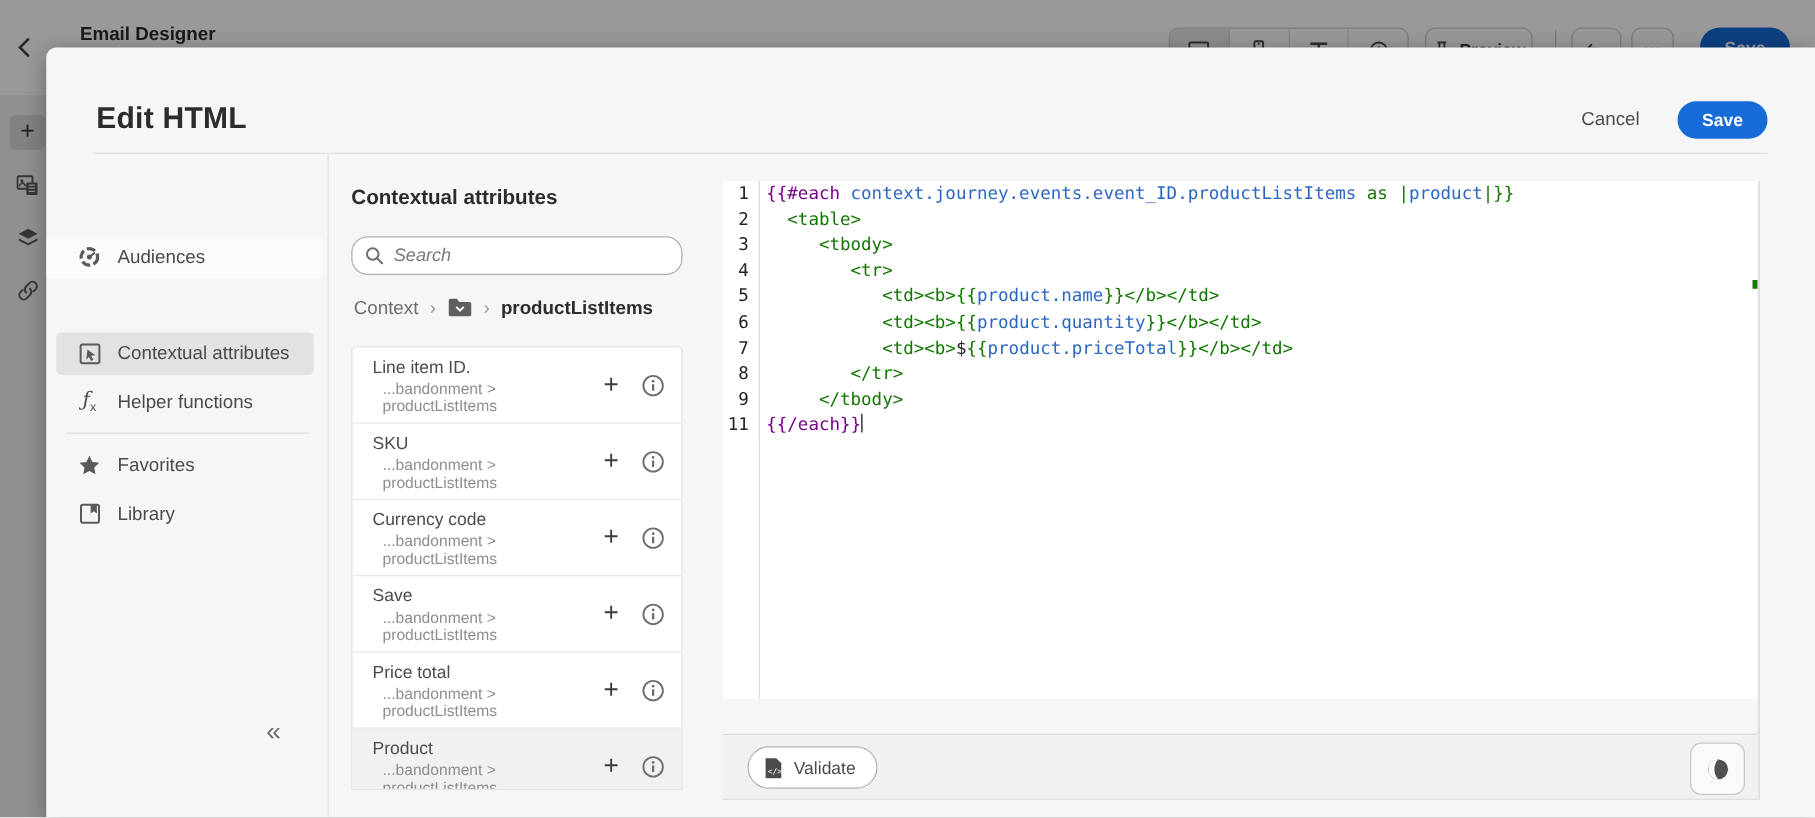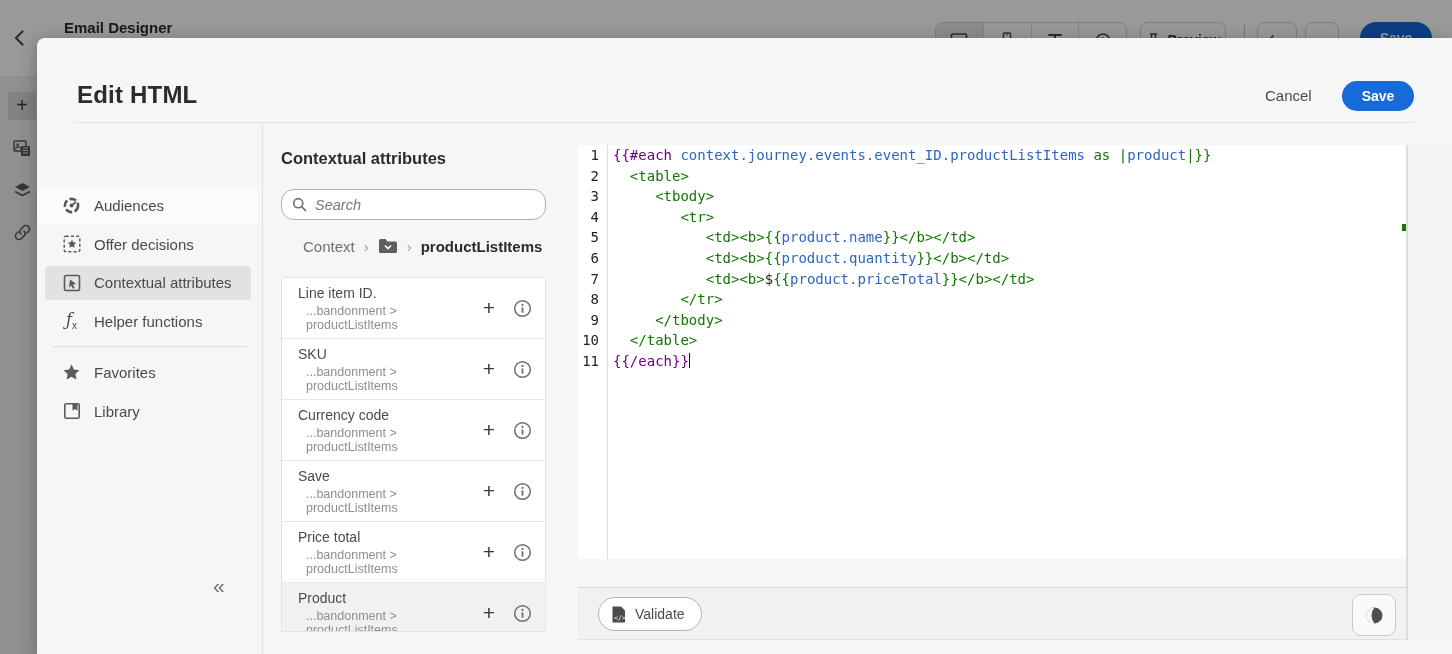--- a/index.html
+++ b/index.html
@@ -43,21 +43,21 @@
   .collapse { position:absolute; left:176px; top:536px; font-size:21px; color:#6e6e6e; letter-spacing:-2px; }
   .nav-vline { position:absolute; left:225px; top:85px; width:1px; bottom:0; background:#e1e1e1; }
 
   
   #attrs { position:absolute; left:226px; top:85px; width:300px; bottom:0; }
   .attrs-title { position:absolute; left:18px; top:26px; font-size:16.5px; font-weight:700; color:#2c2c2c; }
   .search-box { position:absolute; left:18px; top:66px; width:265px; height:31px; background:#fff; border:1px solid #b1b1b1; border-radius:13px; display:flex; align-items:center; padding:0 10px; gap:8px; }
   .search-box svg { color:#6e6e6e; flex:0 0 15px; }
   .search-box input { border:none; outline:none; width:100%; font-size:14.5px; font-style:italic; color:#4b4b4b; background:transparent; font-family:"Liberation Sans",sans-serif; }
   .search-box input::placeholder { color:#7a7a7a; font-style:italic; }
-  .crumb { position:absolute; left:20px; top:112px; height:22px; display:flex; align-items:center; gap:9px; font-size:15px; color:#6e6e6e;margin-left:20px; }
+  .crumb { position:absolute; left:20px; top:112px; height:22px; display:flex; align-items:center; gap:9px; font-size:15px; color:#6e6e6e; }
   .crumb .sep { color:#9a9a9a; font-size:15px; }
   .crumb .leaf { color:#2c2c2c; font-weight:700; }
   .attr-list { position:absolute; left:18px; top:154px; width:265px; height:355px; background:#fff; border:1px solid #e3e3e3; border-radius:4px 4px 0 0; overflow:hidden; }
   .attr-row { height:61px; border-bottom:1px solid #e8e8e8; display:flex; align-items:center; padding:0 12px 0 16px; }
   .attr-row.hov { background:#f1f1f1; }
   .attr-txt { flex:1; min-width:0; }
   .attr-name { font-size:14px; color:#4b4b4b; margin-bottom:3px; }
   .attr-path { font-size:12.5px; color:#8e8e8e; padding-left:8px; }
   .attr-plus { width:26px; font-size:21px; font-weight:400; color:#3b3b3b; text-align:center; }
   .attr-info { width:22px; margin-left:9px; color:#6e6e6e; display:flex; justify-content:center; }
@@ -171,29 +171,20 @@
       <div class="nav-item hov" style="top: 65.5px;">
         <span class="nav-ic">
           <svg width="19" height="19" viewBox="0 0 19 19">
             <circle cx="9.5" cy="9.5" r="6.6" fill="none" stroke="currentColor" stroke-width="2.6" stroke-dasharray="7 2.6"></circle>
             <circle cx="9.5" cy="9.5" r="2" fill="currentColor"></circle>
             <path d="M9.5 9.5 14 6" stroke="currentColor" stroke-width="1.6"></path>
           </svg>
         </span>
         <span>Audiences</span>
       </div>
-      <div class="nav-item " style="top: 104px;">
-        <span class="nav-ic">
-          <svg width="18" height="18" viewBox="0 0 18 18">
-            <rect x="1.2" y="1.2" width="15.6" height="15.6" rx="1.5" fill="none" stroke="currentColor" stroke-width="1.5" stroke-dasharray="3 2.2"></rect>
-            <path d="M9 4.6l1.3 2.7 3 .4-2.2 2.1.5 3L9 11.4l-2.6 1.4.5-3-2.2-2.1 3-.4z" fill="currentColor"></path>
-          </svg>
-        </span>
-        <span>Offer decisions</span>
-      </div>
       <div class="nav-item sel" style="top: 142.5px;">
         <span class="nav-ic">
           <svg width="18" height="18" viewBox="0 0 18 18">
             <rect x="1.5" y="1.5" width="15" height="15" rx="1.5" fill="none" stroke="currentColor" stroke-width="1.6"></rect>
             <path d="M7 5.5l6.2 4.6-3.4.5 1.9 3.2-1.7 1-1.9-3.2L6 13.8z" fill="currentColor"></path>
           </svg>
         </span>
         <span>Contextual attributes</span>
       </div>
       <div class="nav-item " style="top: 181px;">
@@ -340,21 +331,20 @@
     <div id="codelines">
         <div class="code-line"><span class="ln">1</span><span class="cl"><span class="c-p">{{#each </span><span class="c-b">context.journey.events.event_ID.productListItems</span><span class="c-g"> as </span><span class="c-g">|</span><span class="c-b">product</span><span class="c-g">|}}</span></span></div>
         <div class="code-line"><span class="ln">2</span><span class="cl">  <span class="c-g">&lt;table&gt;</span></span></div>
         <div class="code-line"><span class="ln">3</span><span class="cl">     <span class="c-g">&lt;tbody&gt;</span></span></div>
         <div class="code-line"><span class="ln">4</span><span class="cl">        <span class="c-g">&lt;tr&gt;</span></span></div>
         <div class="code-line"><span class="ln">5</span><span class="cl">           <span class="c-g">&lt;td&gt;&lt;b&gt;{{</span><span class="c-b">product.name</span><span class="c-g">}}&lt;/b&gt;&lt;/td&gt;</span></span></div>
         <div class="code-line"><span class="ln">6</span><span class="cl">           <span class="c-g">&lt;td&gt;&lt;b&gt;{{</span><span class="c-b">product.quantity</span><span class="c-g">}}&lt;/b&gt;&lt;/td&gt;</span></span></div>
         <div class="code-line"><span class="ln">7</span><span class="cl">           <span class="c-g">&lt;td&gt;&lt;b&gt;</span><span class="c-k">$</span><span class="c-g">{{</span><span class="c-b">product.priceTotal</span><span class="c-g">}}&lt;/b&gt;&lt;/td&gt;</span></span></div>
         <div class="code-line"><span class="ln">8</span><span class="cl">        <span class="c-g">&lt;/tr&gt;</span></span></div>
         <div class="code-line"><span class="ln">9</span><span class="cl">     <span class="c-g">&lt;/tbody&gt;</span></span></div>
-        <div class="code-line"><span class="ln">10</span><span class="cl">  <span class="c-g">&lt;/table&gt;</span></span></div>
         <div class="code-line"><span class="ln">11</span><span class="cl"><span class="c-p">{{/each}}</span><span class="caret"></span></span></div>
       </div>
     <div class="tick"></div>
   </div>
   <div id="validatebar">
     <div class="validate-btn">
       <svg width="15" height="17" viewBox="0 0 15 17">
           <path d="M1.5 0.5h8.5L14 4.5v12H1.5z" fill="#4b4b4b"></path>
           <text x="3" y="13.5" font-size="6.5" fill="#fff" font-family="DejaVu Sans Mono, monospace">&lt;/&gt;</text>
         </svg>

